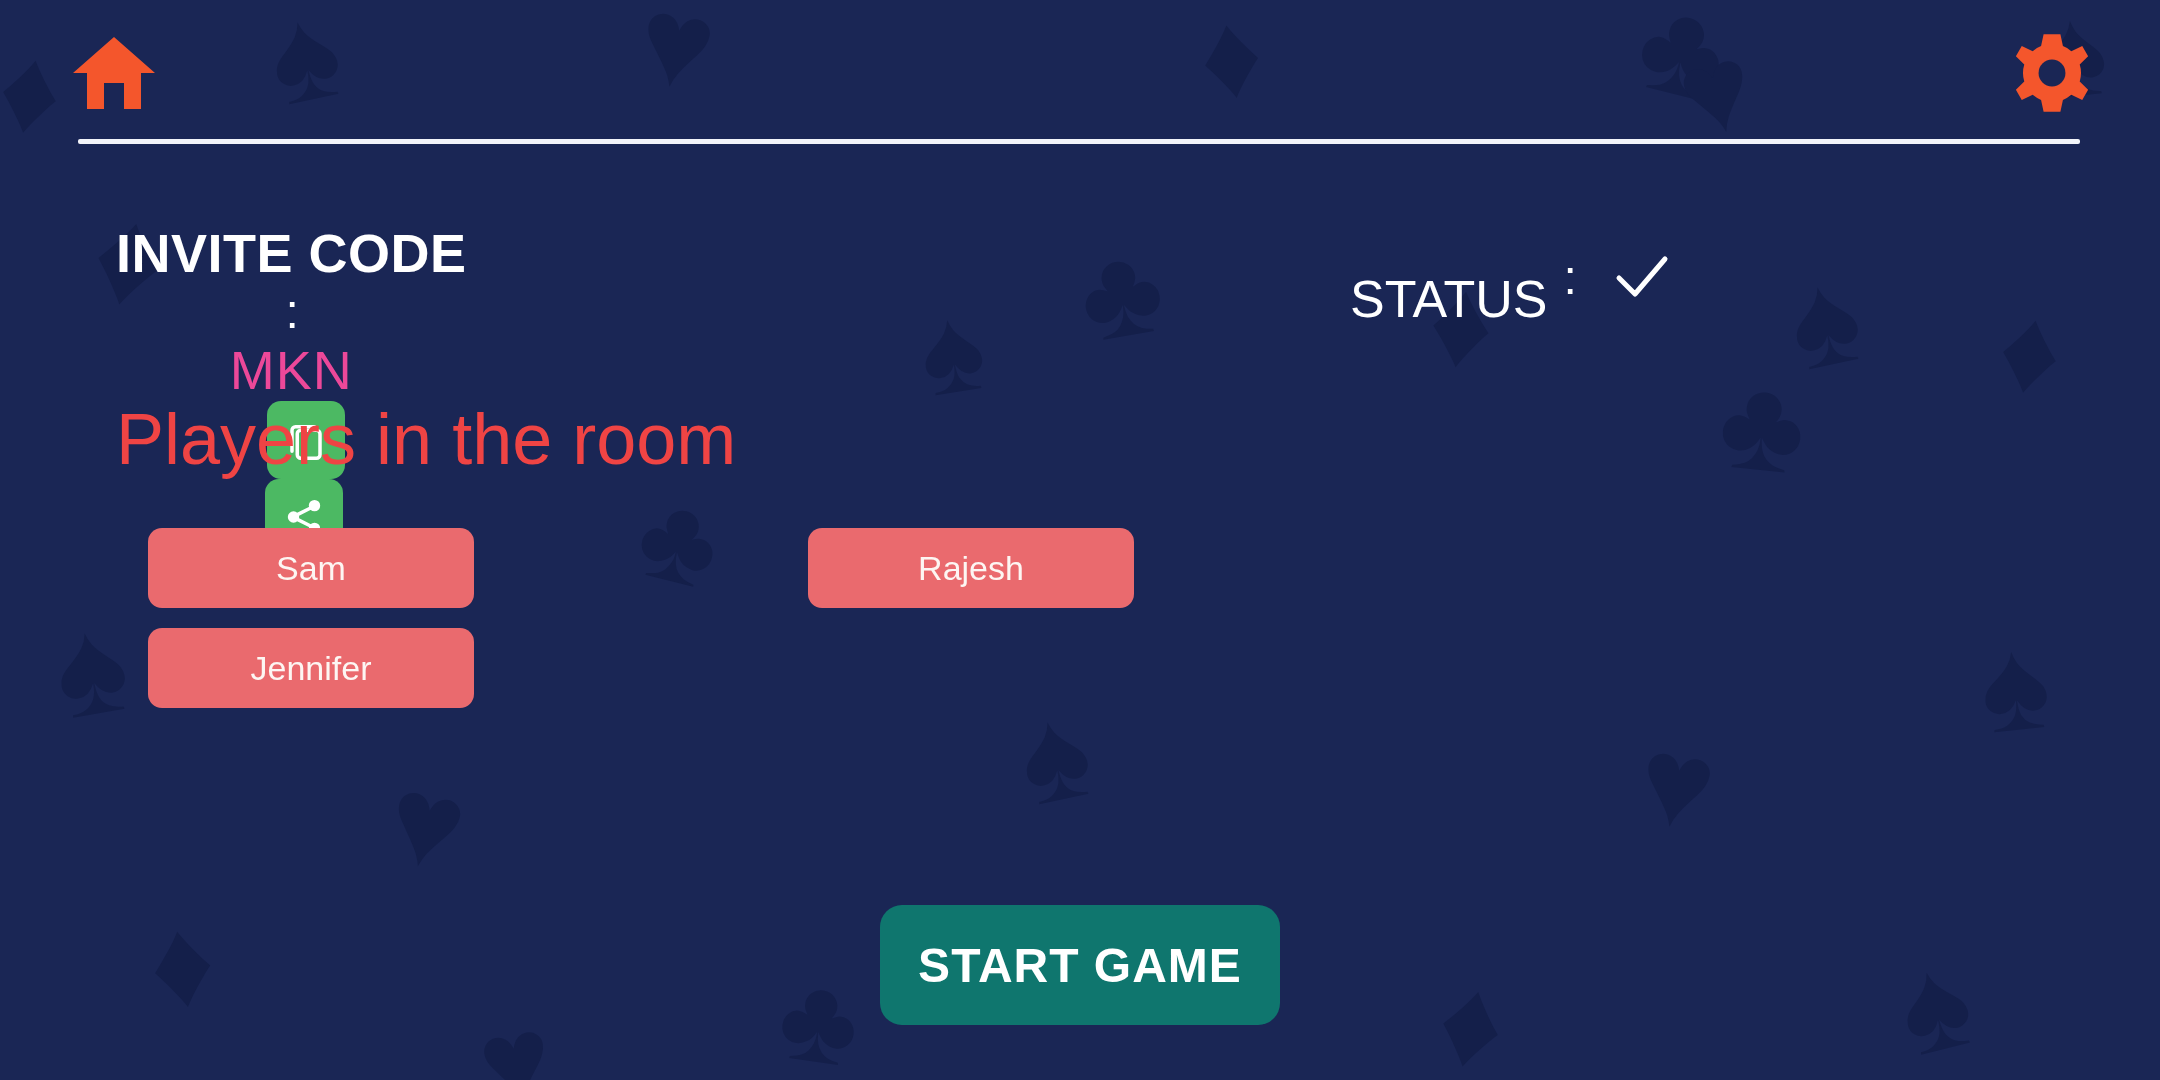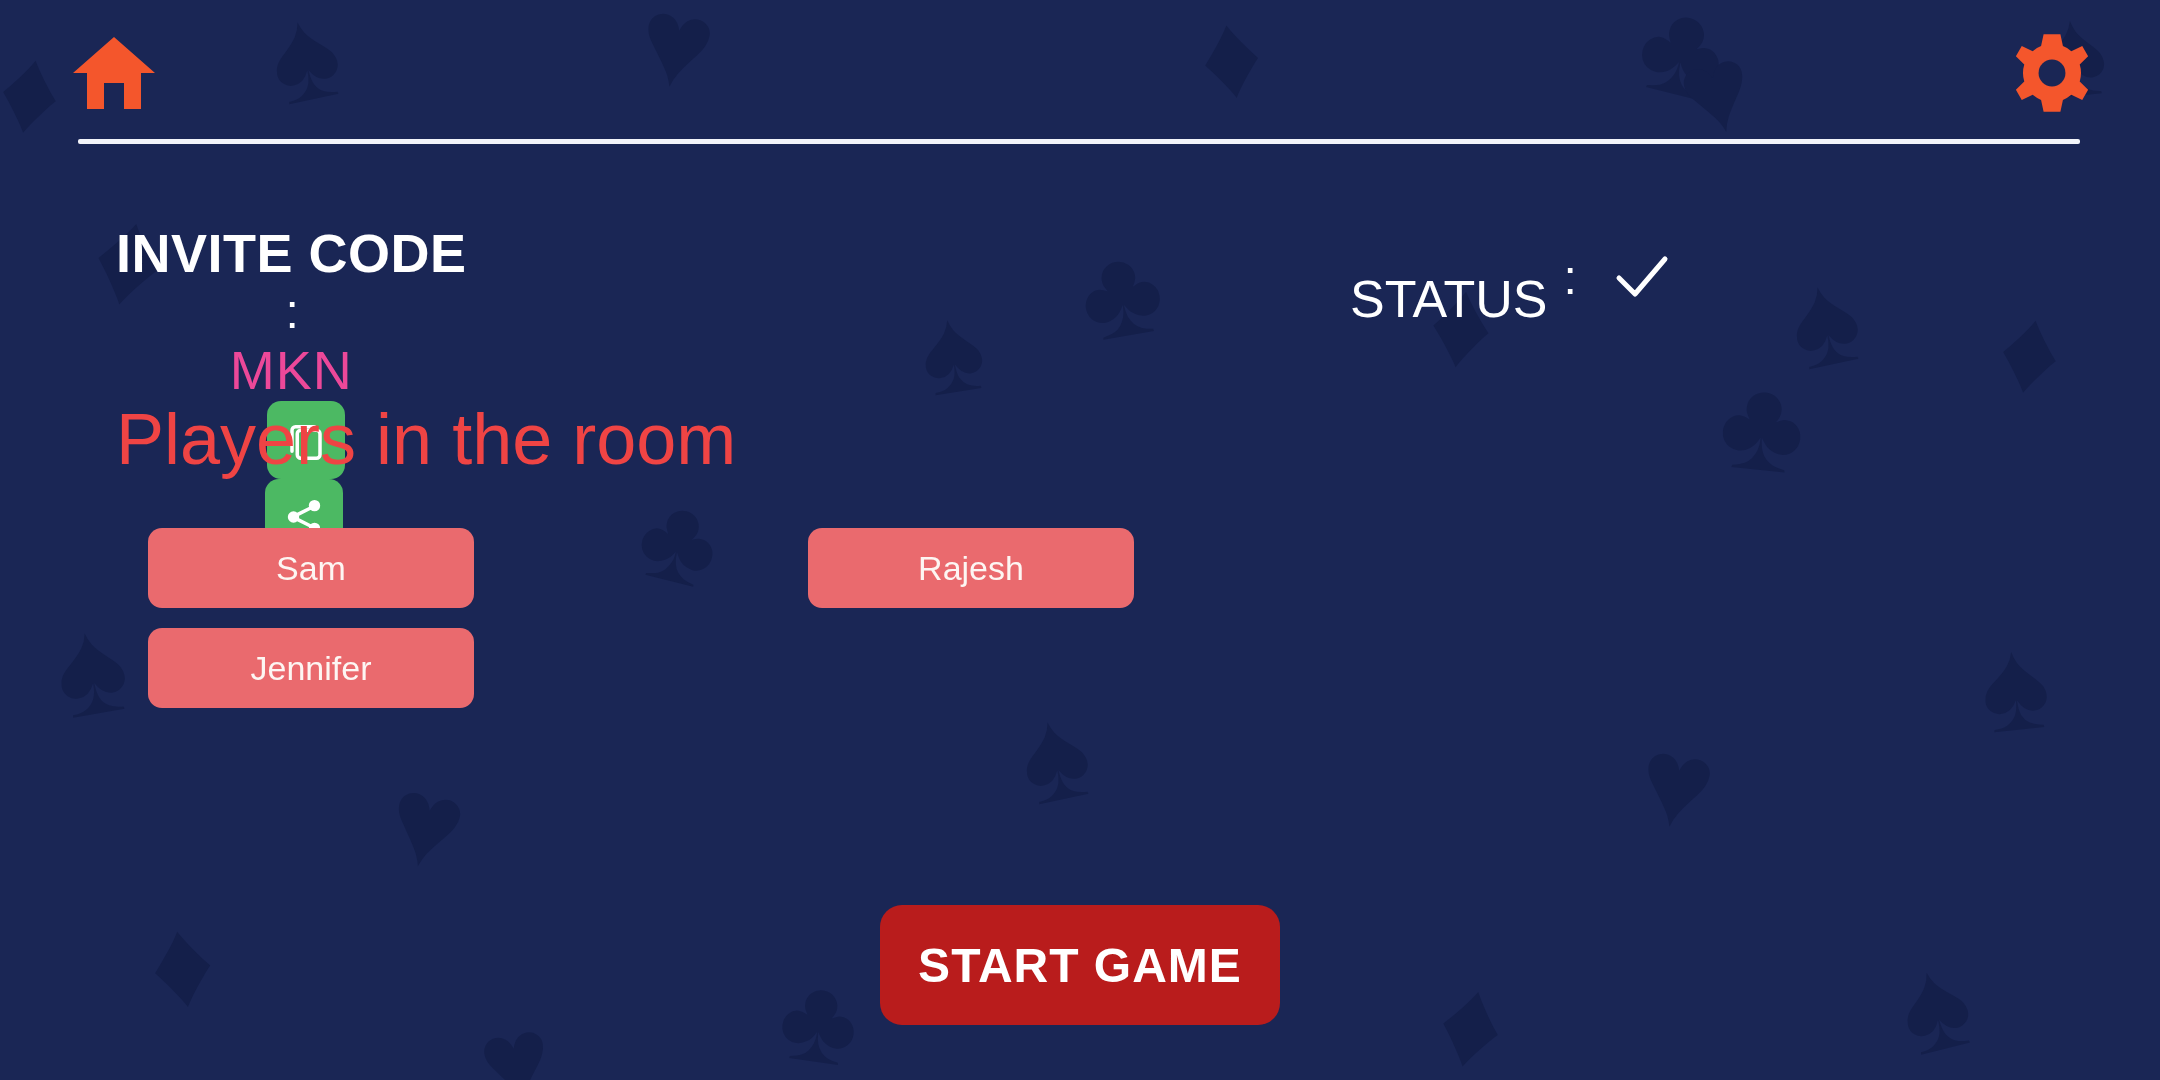--- a/index.html
+++ b/index.html
@@ -199,21 +199,21 @@
   }
 
   
   .start-btn {
     position: absolute;
     left: 880px;
     top: 905px;
     width: 400px;
     height: 120px;
     border-radius: 22px;
-    background: #b91c1c;
+    background: #0f766e;
     border: none;
     color: #ffffff;
     font-family: "Liberation Sans", sans-serif;
     font-size: 48px;
     font-weight: 600;
     letter-spacing: 1px;
     cursor: pointer;
     z-index: 5;
   }
 </style>

